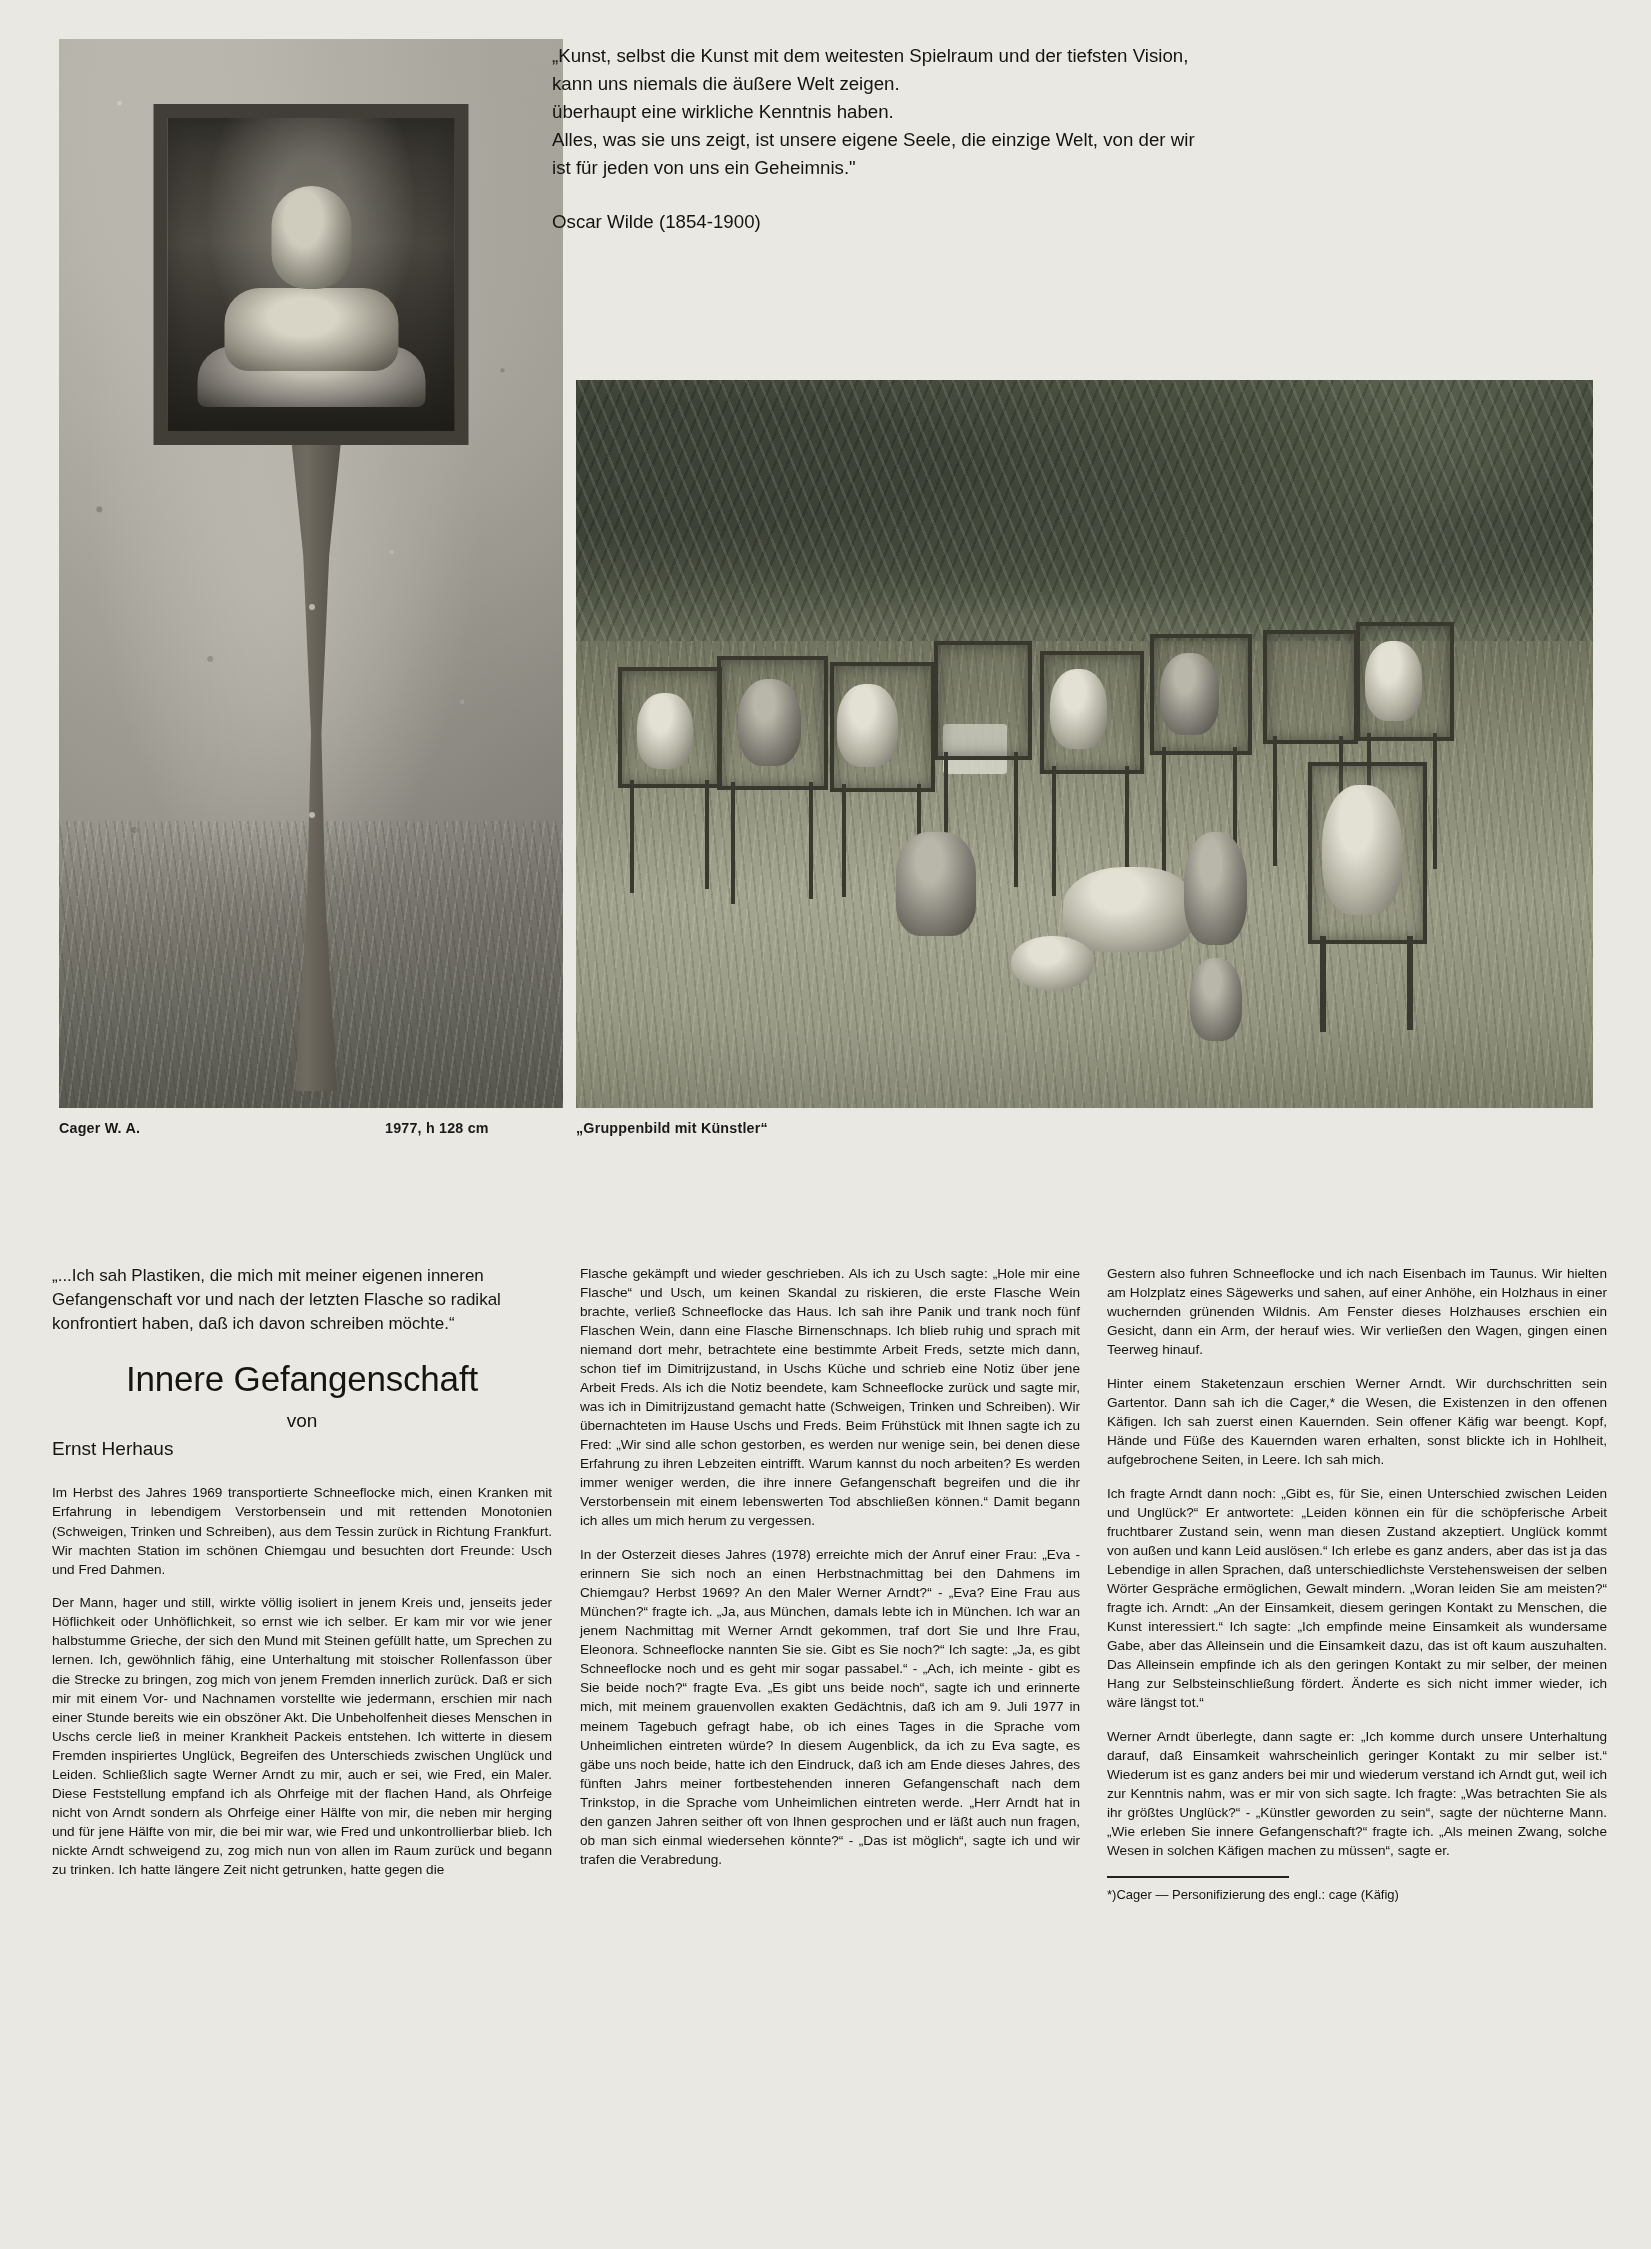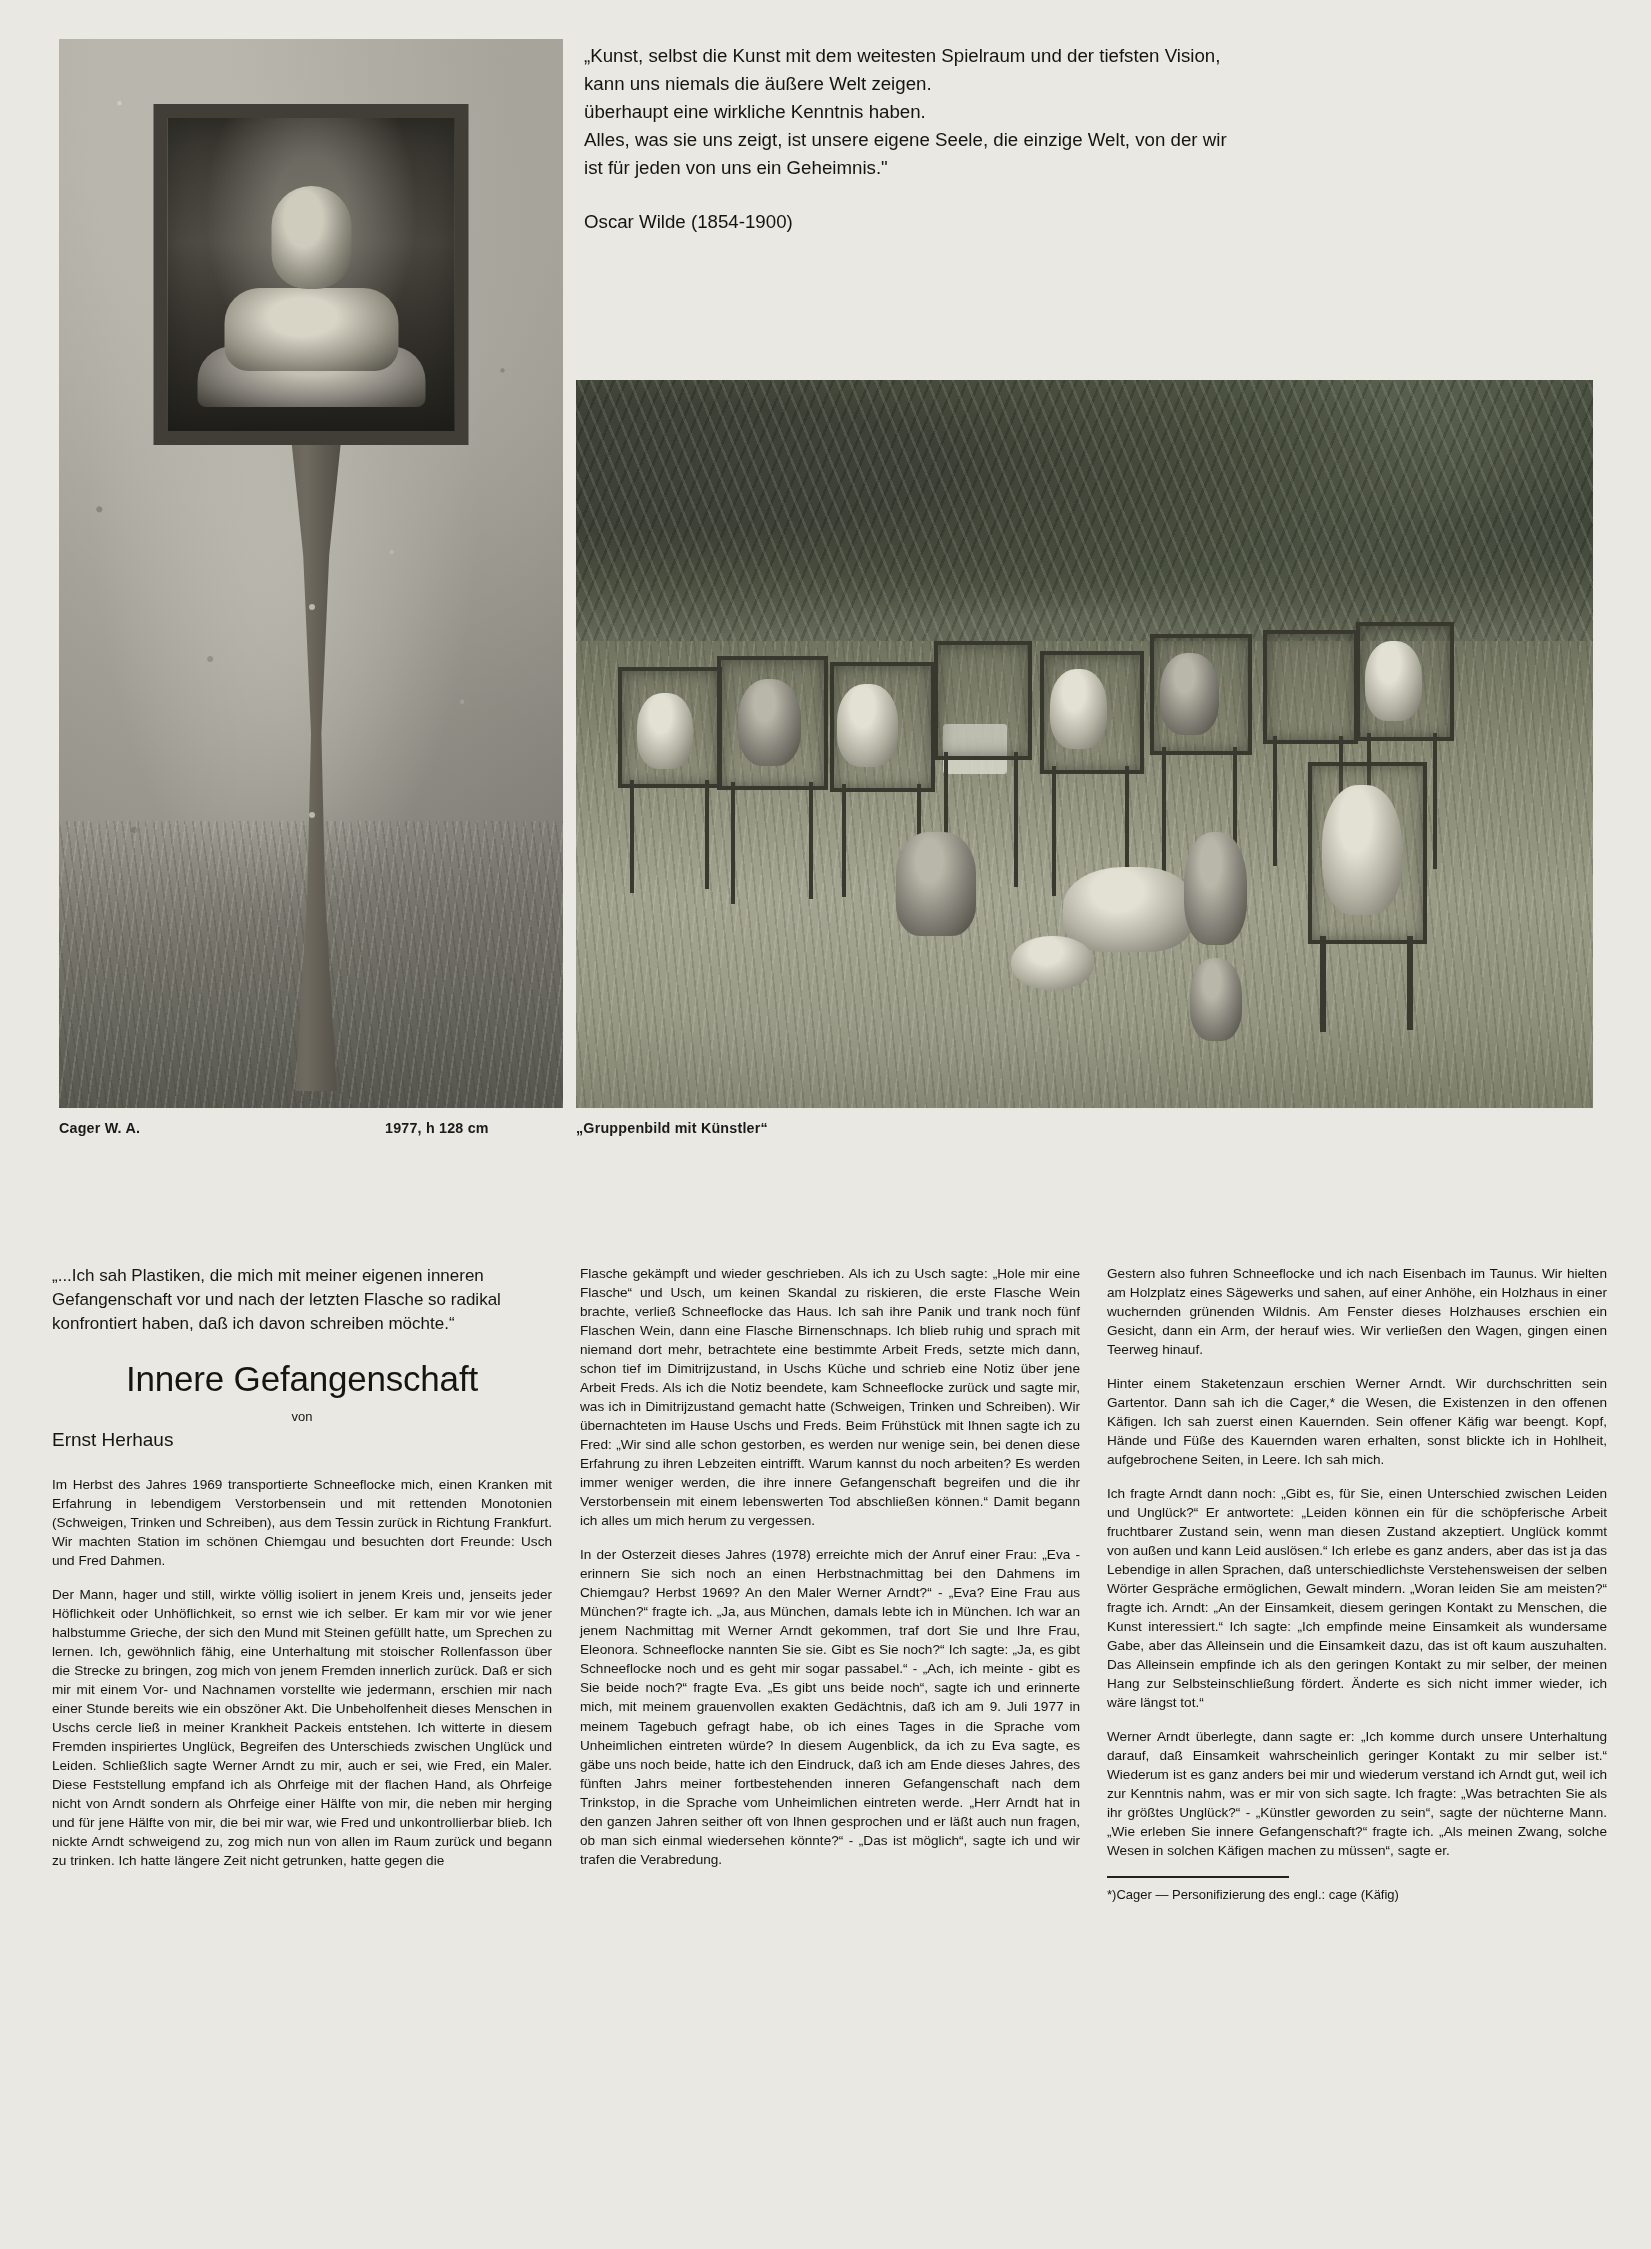--- a/index.html
+++ b/index.html
@@ -221,21 +221,21 @@
     border-radius: 45% 45% 38% 38%;
     background: radial-gradient(ellipse at 42% 28%, #e3e1d4 0 24%, #b3b1a2 58%, #6b6960 100%);
   }
   .blob-dark {
     background: radial-gradient(ellipse at 42% 28%, #b9b7a9 0 20%, #86847a 55%, #45443c 100%);
   }
 
   
   .quote-block {
     position: absolute;
-    left: 584px;
+    left: 552px;
     top: 42px;
     width: 852px;
     font-size: 18.7px;
     line-height: 1.5;
     color: #15150f;
   }
   .quote-block p { margin: 0; }
   .quote-attr {
     margin-top: 26px !important;
   }
@@ -270,21 +270,21 @@
   .title {
     font-size: 35px;
     font-weight: normal;
     text-align: center;
     letter-spacing: -0.2px;
     margin: 0 0 8.7px 0;
     line-height: 1.1;
   }
   .byline-von {
     text-align: center;
-    font-size: 13px;
+    font-size: 19px;
     margin: 0 0 1.7px 0;
   }
   .byline-name {
     text-align: left;
     font-size: 19px;
     margin: 0 0 21px 0;
   }
 
   .footnote-rule {
     width: 182px;

